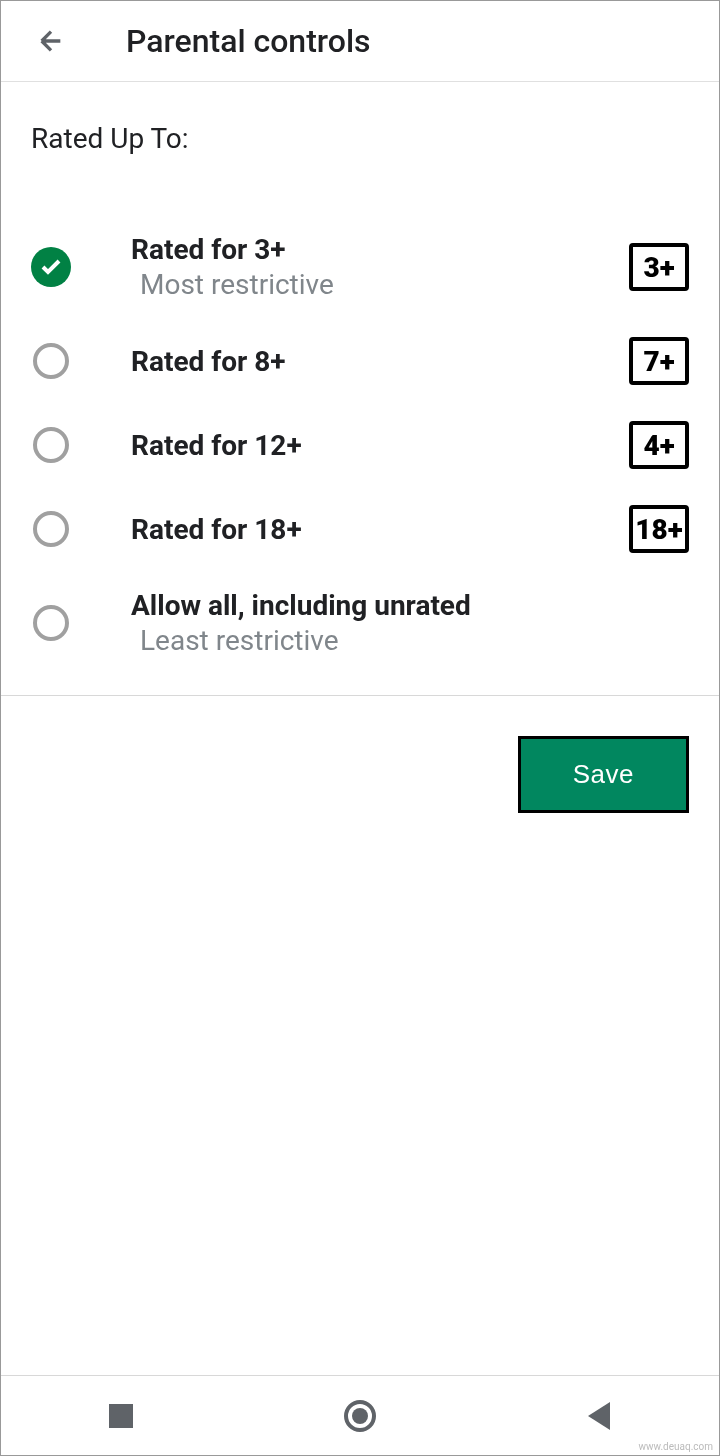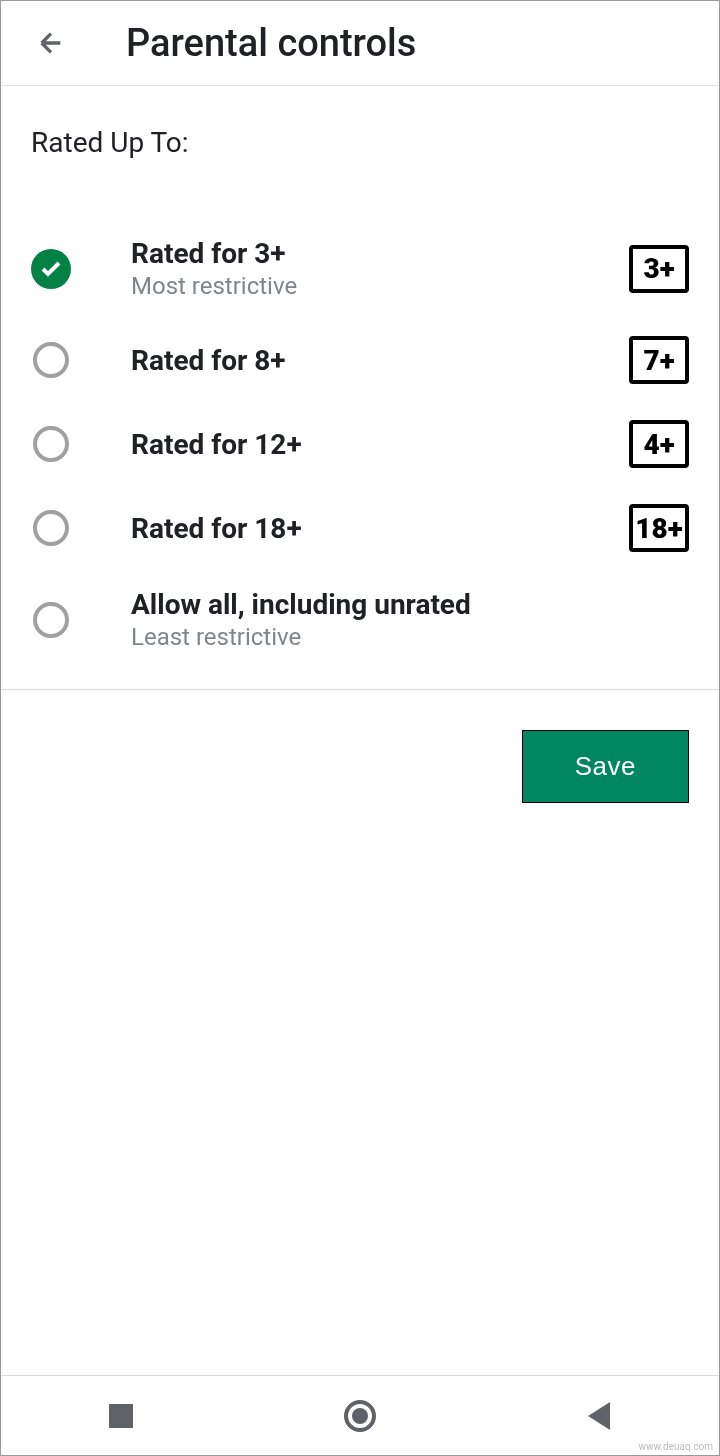--- a/index.html
+++ b/index.html
@@ -28,21 +28,21 @@
       align-items: center;
       justify-content: center;
       color: #5f6368;
       margin-right: 55px;
     }
     .back-arrow svg {
       width: 32px;
       height: 32px;
     }
     .header-title {
-      font-size: 38px;
+      font-size: 32px;
       font-weight: 500;
       color: #202124;
     }
     .content {
       padding: 40px 30px 0 30px;
     }
     .section-title {
       font-size: 28px;
       color: #202124;
       margin-bottom: 60px;
@@ -84,23 +84,24 @@
     }
     .option-text {
       flex: 1;
     }
     .option-label {
       font-size: 28px;
       color: #202124;
       font-weight: 700;
     }
     .option-sublabel {
-      font-size: 24px;
+      font-size: 28px;
       color: #80868b;
       margin-top: 2px;
+      margin-left: 9px;
     }
     .age-badge {
       width: 60px;
       height: 48px;
       border: 4px solid #000;
       border-radius: 4px;
       display: flex;
       align-items: center;
       justify-content: center;
       font-size: 28px;
@@ -114,21 +115,21 @@
       margin: 20px 0 40px 0;
       margin-left: -30px;
       margin-right: -30px;
     }
     .button-row {
       display: flex;
       justify-content: flex-end;
       padding-right: 0;
     }
     .save-button-wrap {
-      border: 1px solid #000000;
+      border: 3px solid #000000;
       padding: 0;
     }
     .save-button {
       background: #01875f;
       color: #fff;
       font-size: 26px;
       font-weight: 400;
       border: none;
       padding: 20px 52px;
       letter-spacing: 0.5px;

